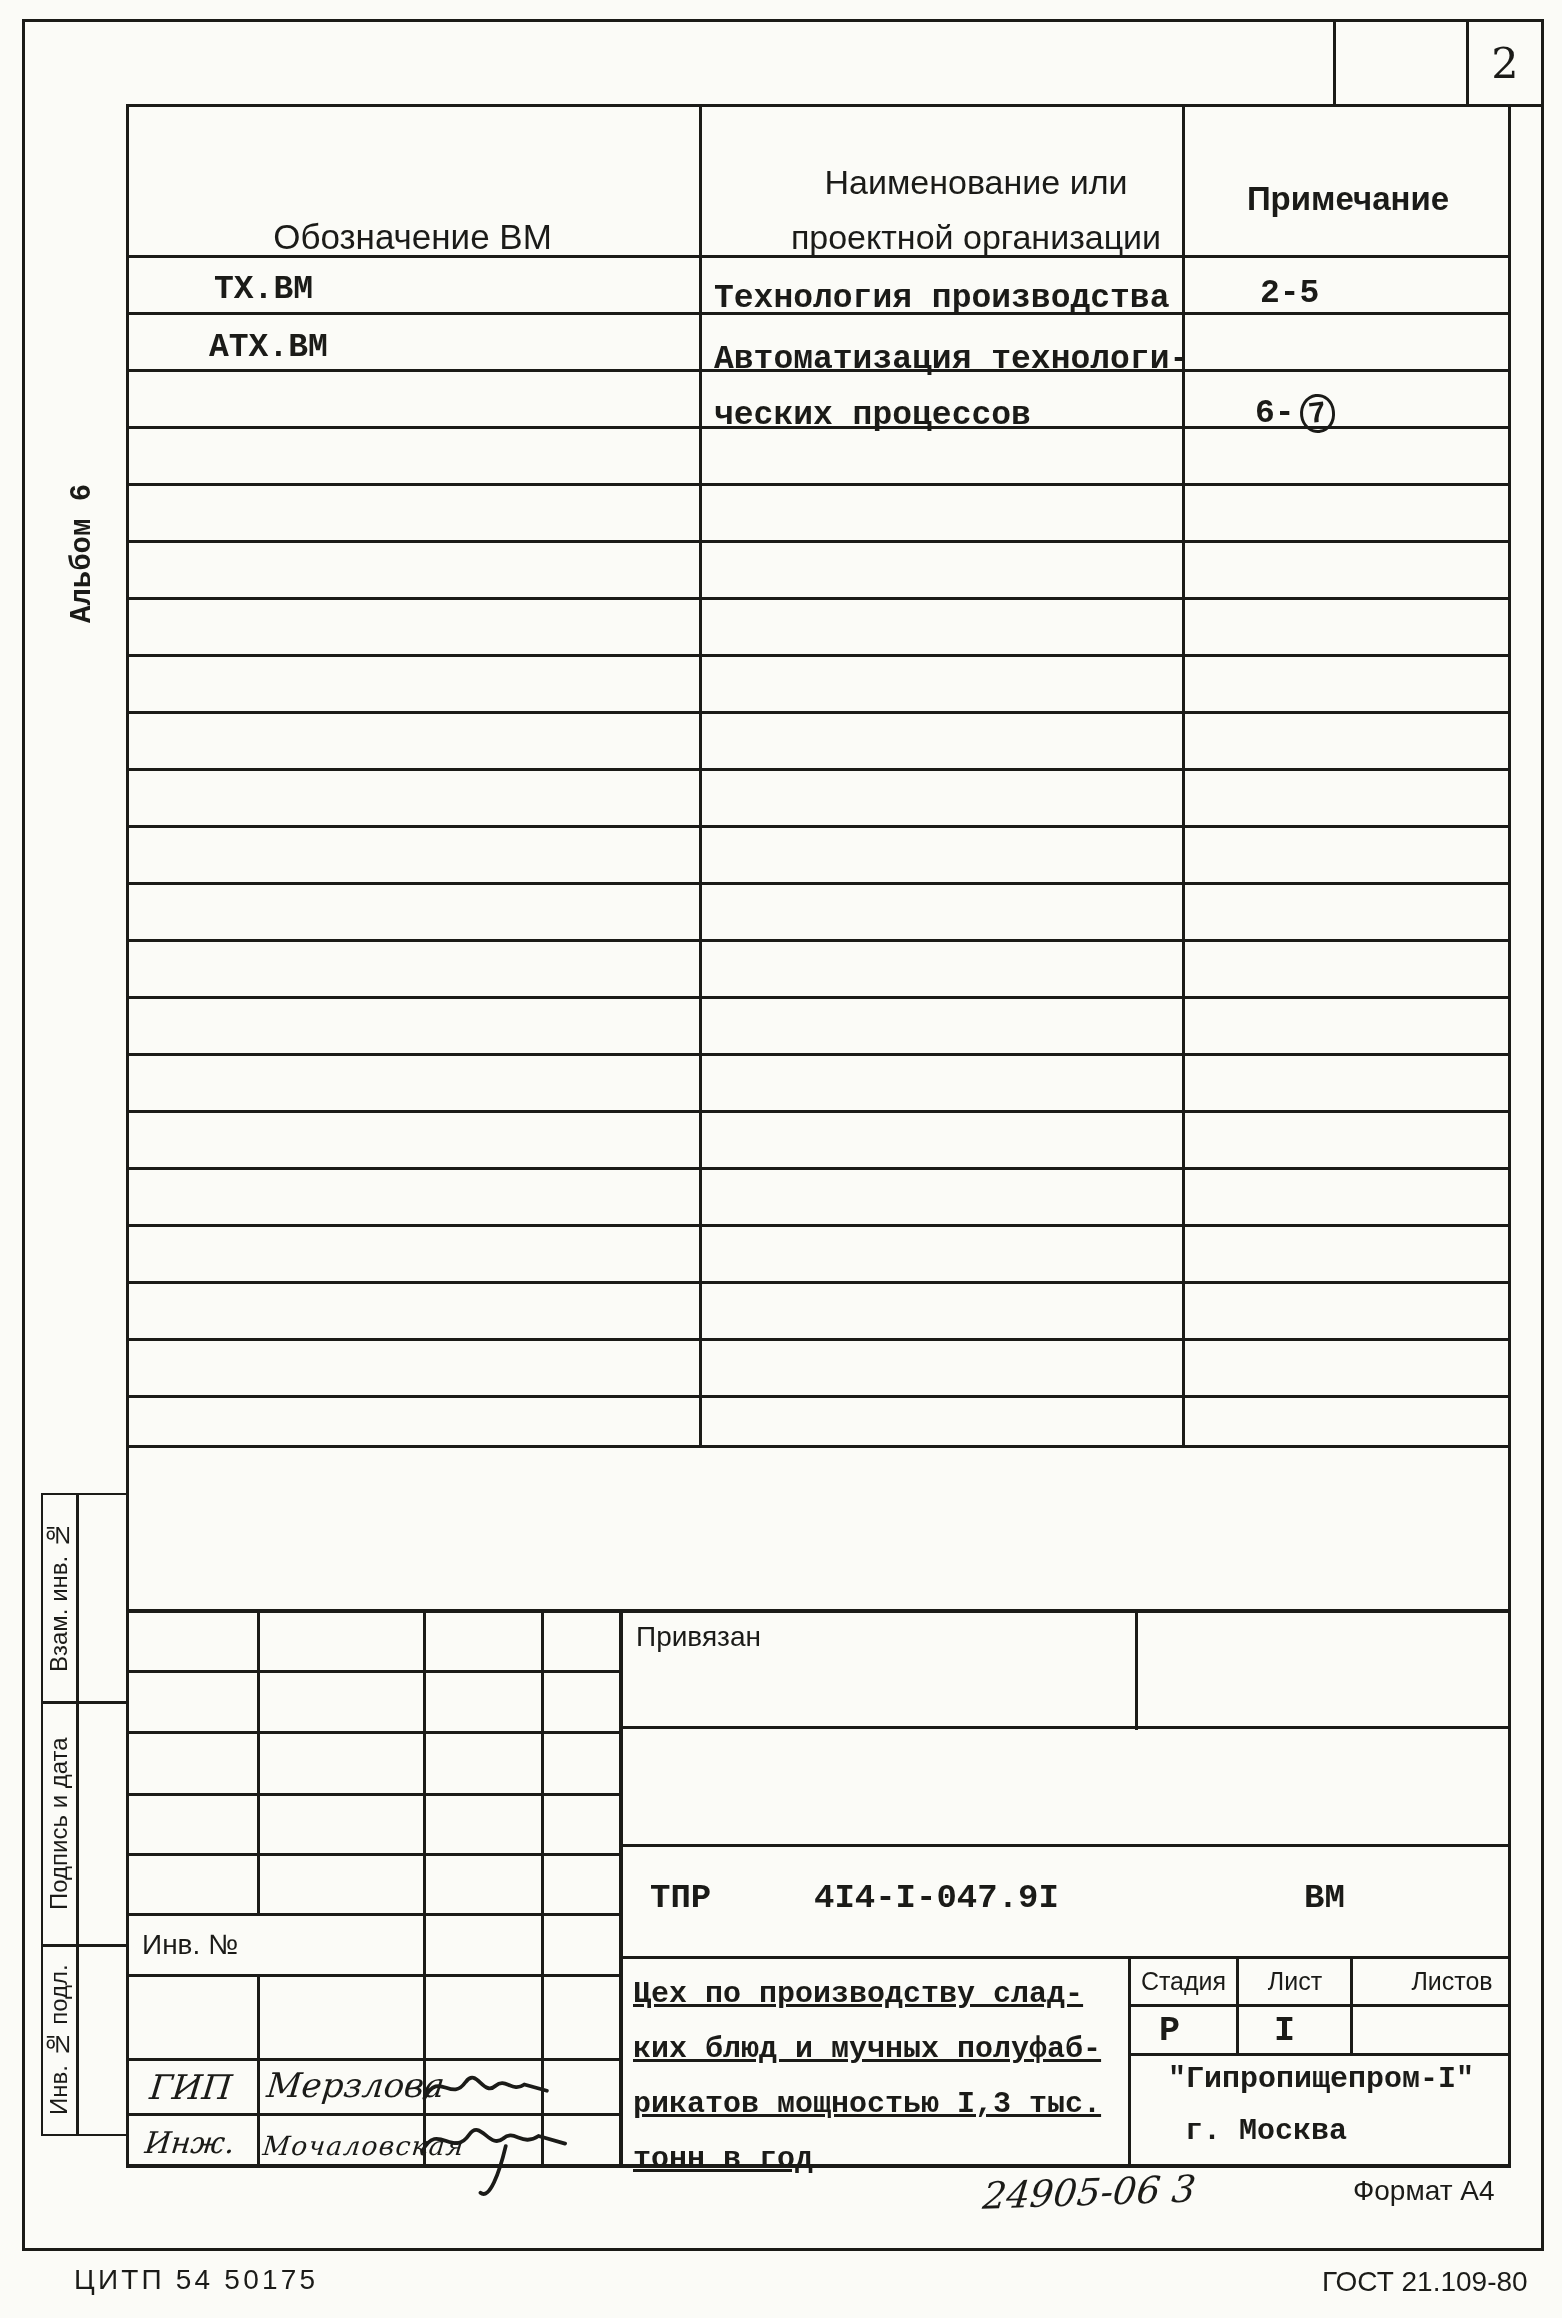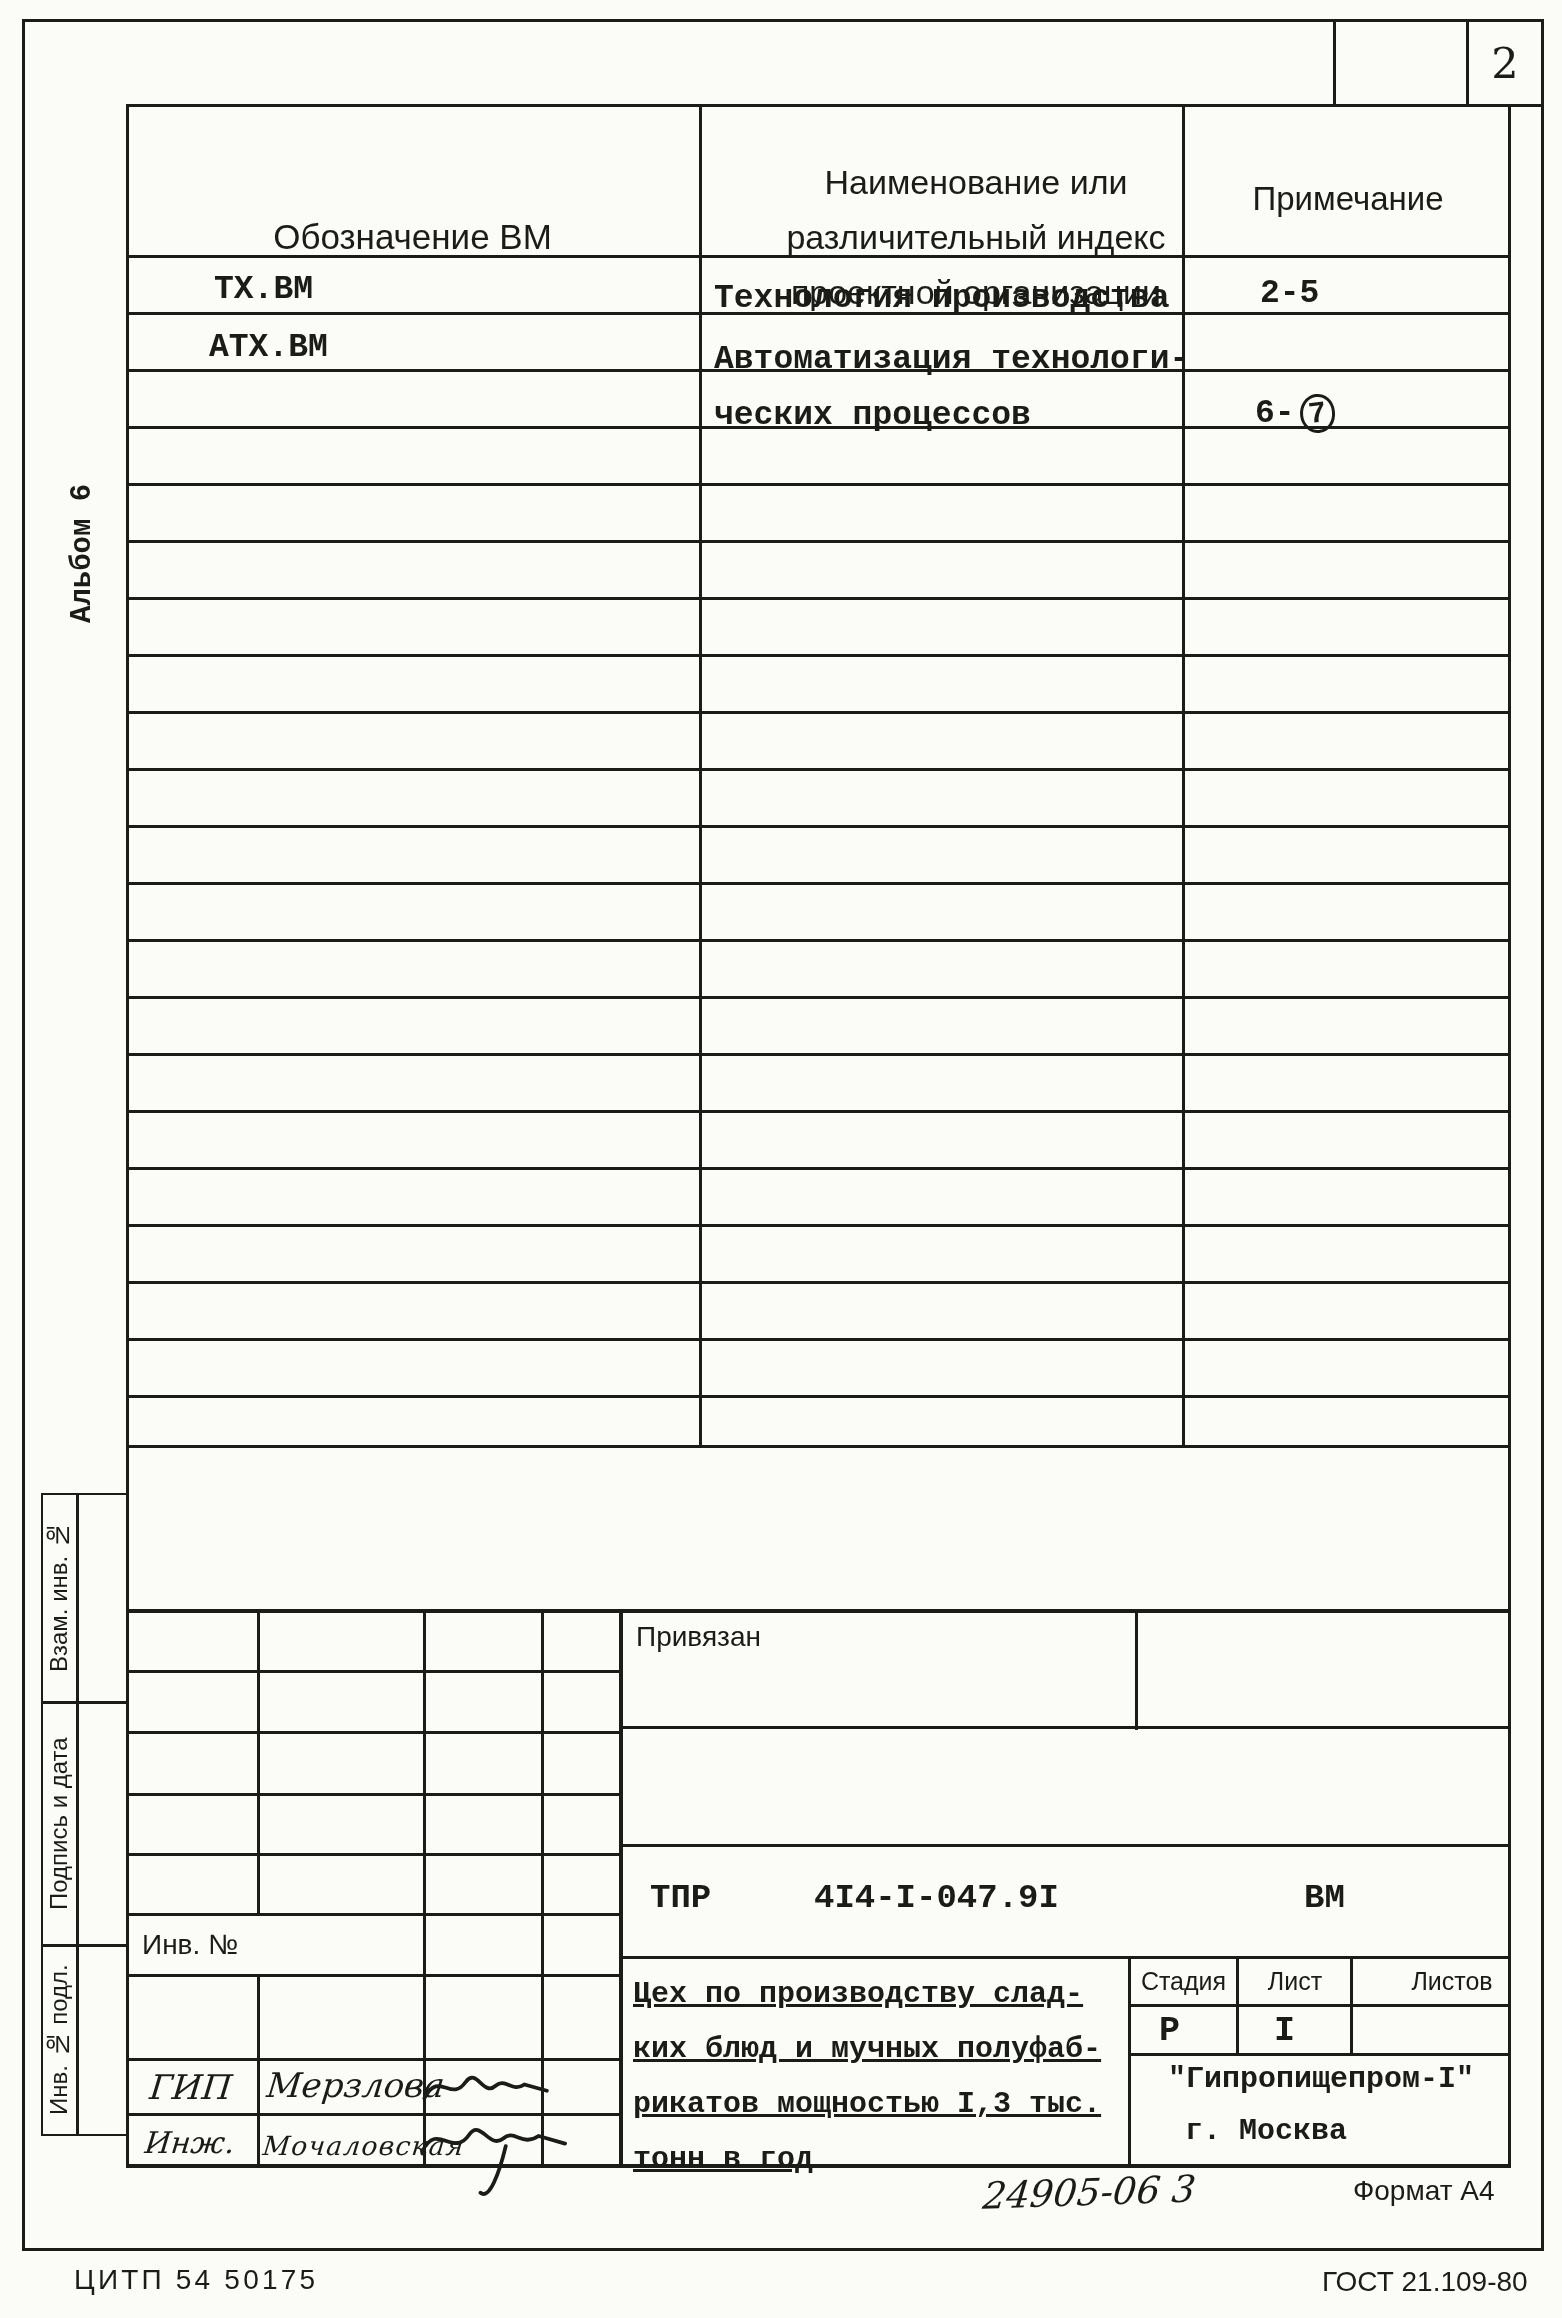--- a/index.html
+++ b/index.html
@@ -39,24 +39,23 @@
 
   <div class="ln" style="left:126px;top:255px;width:1385px;height:3.2px;"></div>
   <div class="rowlines"></div>
   <div class="ln" style="left:699px;top:104px;width:3.2px;height:1344px;"></div>
   <div class="ln" style="left:1182px;top:104px;width:3.2px;height:1344px;"></div>
   <div class="ln" style="left:126px;top:1445px;width:1385px;height:3.2px;"></div>
 
   <div class="txt sans" style="left:126px;top:217px;width:573px;text-align:center;font-size:35px;">Обозначение ВМ</div>
   <div style="position:absolute;left:702px;top:155px;width:548px;text-align:center;font-size:34px;line-height:55px;">
     <div>Наименование или</div>
-    <div>различительный индекс</div>
     <div>проектной организации</div>
   </div>
-  <div class="txt sans" style="left:1185px;top:180px;width:326px;text-align:center;font-size:33px;">Примечание</div>
+  <div class="txt sans" style="left:1185px;top:180px;width:326px;text-align:center;font-size:33px;font-weight:bold;">Примечание</div>
 
   <div class="txt mono" style="left:214px;top:271px;font-size:33px;">ТХ.ВМ</div>
   <div class="txt mono" style="left:209px;top:329px;font-size:33px;">АТХ.ВМ</div>
 
   <div class="txt mono" style="left:714px;top:280px;font-size:33px;">Технология производства</div>
   <div class="txt mono" style="left:714px;top:341px;font-size:33px;">Автоматизация технологи-</div>
   <div class="txt mono" style="left:714px;top:397px;font-size:33px;">ческих процессов</div>
 
   <div class="txt mono" style="left:1260px;top:275px;font-size:33px;">2-5</div>
   <div class="txt mono" style="left:1255px;top:394px;font-size:33px;">

